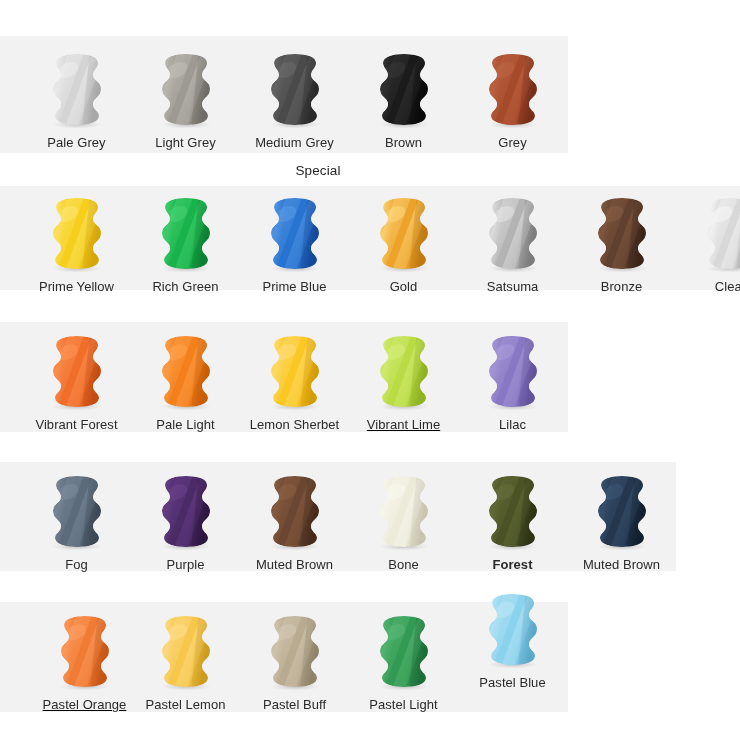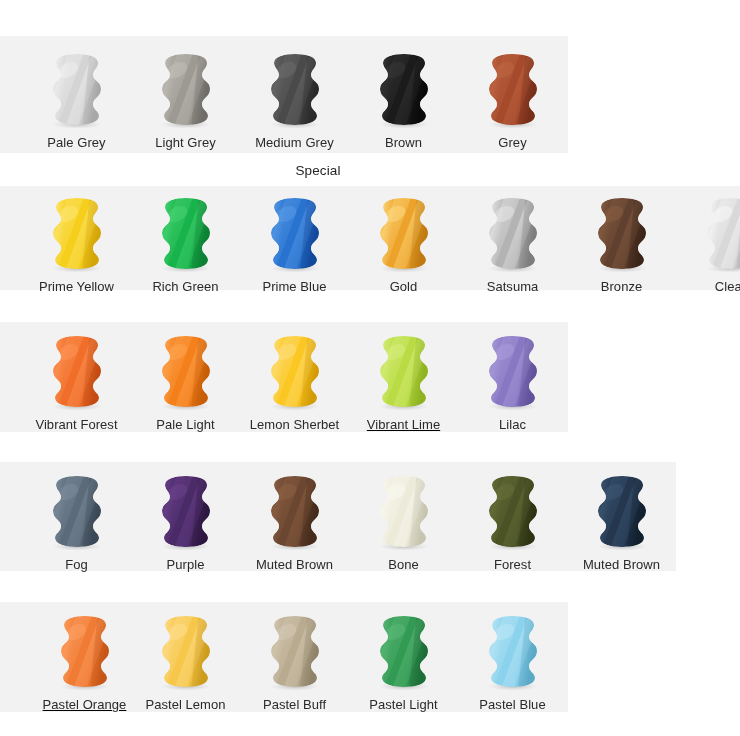--- a/index.html
+++ b/index.html
@@ -843,21 +843,21 @@
         <ellipse cx="43" cy="76.5" rx="25" ry="4.2" fill="url(#g21gnd)"></ellipse>
         <g clip-path="url(#g21clip)">
           <path d="M43 6 C55 6 64 9 64 15 C64 20 59 22 59 27 C59 33 67 33 67 41 C67 49 59 50 59 56 C59 62 65 63 65 68 C65 74 55 77 43 77 C31 77 21 74 21 68 C21 63 27 62 27 56 C27 50 19 49 19 41 C19 33 27 33 27 27 C27 22 22 20 22 15 C22 9 31 6 43 6 Z" fill="url(#g21body)"></path>
           <path d="M-16 82 L14 0 L28 0 L-2 82 Z" fill="url(#g21twist)" opacity="0.55"></path>
           <path d="M6 82 L36 0 L52 0 L22 82 Z" fill="url(#g21twist)" opacity="0.55"></path>
           <path d="M30 82 L60 0 L73 0 L43 82 Z" fill="url(#g21twist)" opacity="0.55"></path>
           <path d="M56 0 L86 0 L86 82 L48 82 Z" fill="#2e3414" opacity="0.3"></path>
           <ellipse cx="34" cy="22" rx="11" ry="7" transform="rotate(-28 34 22)" fill="#6b743d" opacity="0.45"></ellipse>
         </g>
       </svg>
-      <div class="swatch-label" style="color: rgb(42, 42, 42);">Forest</div>
+      <div class="swatch-label" style="color: rgb(42, 42, 42); font-weight: bold;">Forest</div>
     </div>
     <div class="swatch-cell" style="left: 567px; top: 470px;">
       <svg class="swatch-art" viewBox="0 0 86 82">
         <defs>
           <linearGradient id="g22body" x1="0" y1="0" x2="1" y2="0.25">
             <stop offset="0" stop-color="#405a78"></stop>
             <stop offset="0.34" stop-color="#24374f"></stop>
             <stop offset="0.72" stop-color="#24374f"></stop>
             <stop offset="1" stop-color="#12202f"></stop>
           </linearGradient>
@@ -1026,21 +1026,21 @@
           <path d="M43 6 C55 6 64 9 64 15 C64 20 59 22 59 27 C59 33 67 33 67 41 C67 49 59 50 59 56 C59 62 65 63 65 68 C65 74 55 77 43 77 C31 77 21 74 21 68 C21 63 27 62 27 56 C27 50 19 49 19 41 C19 33 27 33 27 27 C27 22 22 20 22 15 C22 9 31 6 43 6 Z" fill="url(#g26body)"></path>
           <path d="M-16 82 L14 0 L28 0 L-2 82 Z" fill="url(#g26twist)" opacity="0.55"></path>
           <path d="M6 82 L36 0 L52 0 L22 82 Z" fill="url(#g26twist)" opacity="0.55"></path>
           <path d="M30 82 L60 0 L73 0 L43 82 Z" fill="url(#g26twist)" opacity="0.55"></path>
           <path d="M56 0 L86 0 L86 82 L48 82 Z" fill="#1d6e38" opacity="0.3"></path>
           <ellipse cx="34" cy="22" rx="11" ry="7" transform="rotate(-28 34 22)" fill="#5fbd7c" opacity="0.45"></ellipse>
         </g>
       </svg>
       <div class="swatch-label" style="color: rgb(42, 42, 42);">Pastel Light</div>
     </div>
-    <div class="swatch-cell" style="left: 458px; top: 610px;">
+    <div class="swatch-cell" style="left: 458px; top: 588px;">
       <svg class="swatch-art" viewBox="0 0 86 82">
         <defs>
           <linearGradient id="g27body" x1="0" y1="0" x2="1" y2="0.25">
             <stop offset="0" stop-color="#c0e9f8"></stop>
             <stop offset="0.34" stop-color="#8bd2ec"></stop>
             <stop offset="0.72" stop-color="#8bd2ec"></stop>
             <stop offset="1" stop-color="#5aa9c7"></stop>
           </linearGradient>
           <linearGradient id="g27twist" x1="0" y1="0" x2="1" y2="1">
             <stop offset="0" stop-color="#c0e9f800"></stop>

